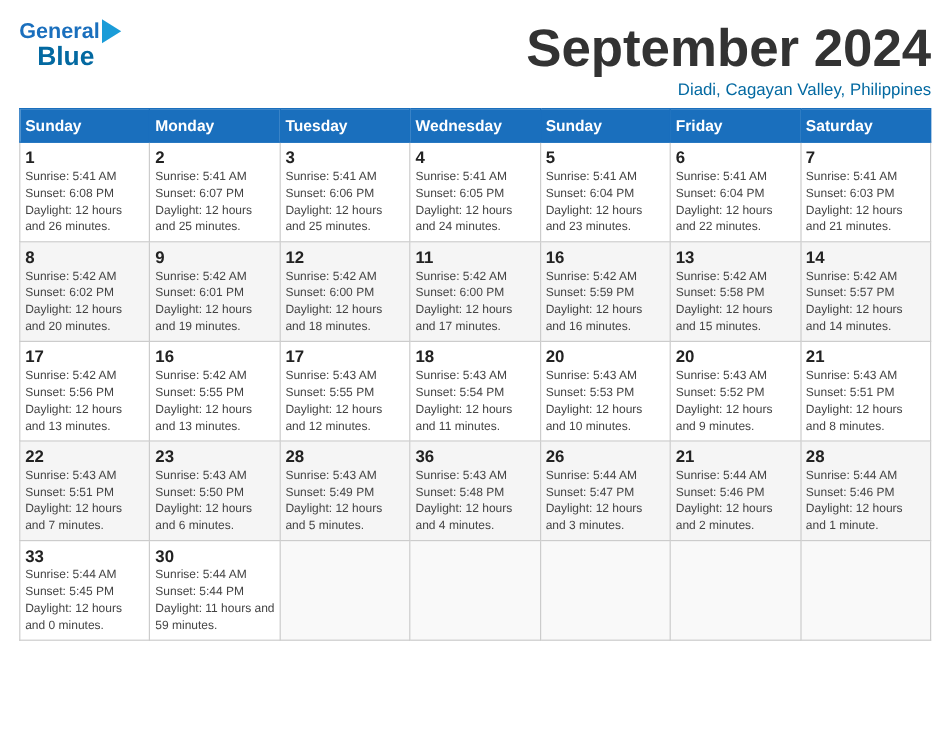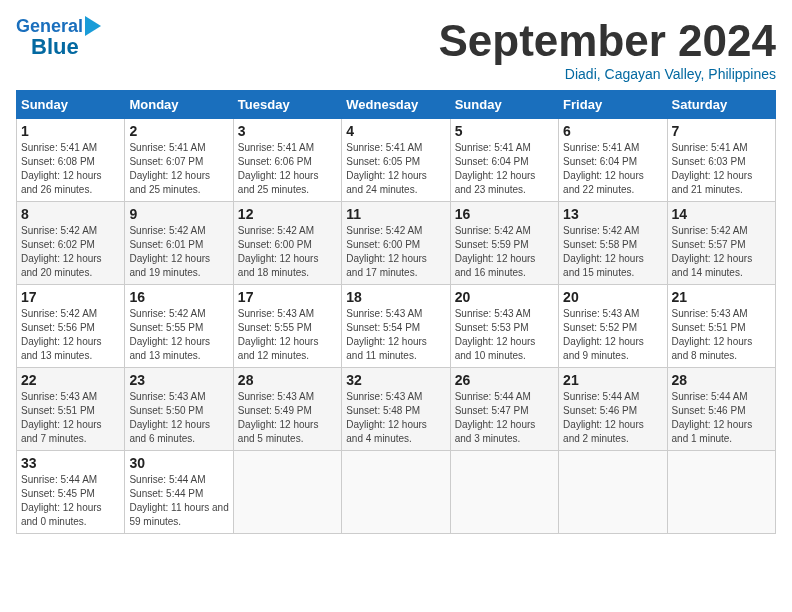--- a/index.html
+++ b/index.html
@@ -280,21 +280,21 @@
 Sunset: 5:50 PM
 Daylight: 12 hours and 6 minutes.</div>
         </td>
         <td>
           <span class="day-number">28</span>
           <div class="day-info" style="white-space: pre-line;">Sunrise: 5:43 AM
 Sunset: 5:49 PM
 Daylight: 12 hours and 5 minutes.</div>
         </td>
         <td>
-          <span class="day-number">32</span>
+          <span class="day-number">36</span>
           <div class="day-info" style="white-space: pre-line;">Sunrise: 5:43 AM
 Sunset: 5:48 PM
 Daylight: 12 hours and 4 minutes.</div>
         </td>
         <td>
           <span class="day-number">26</span>
           <div class="day-info" style="white-space: pre-line;">Sunrise: 5:44 AM
 Sunset: 5:47 PM
 Daylight: 12 hours and 3 minutes.</div>
         </td>

